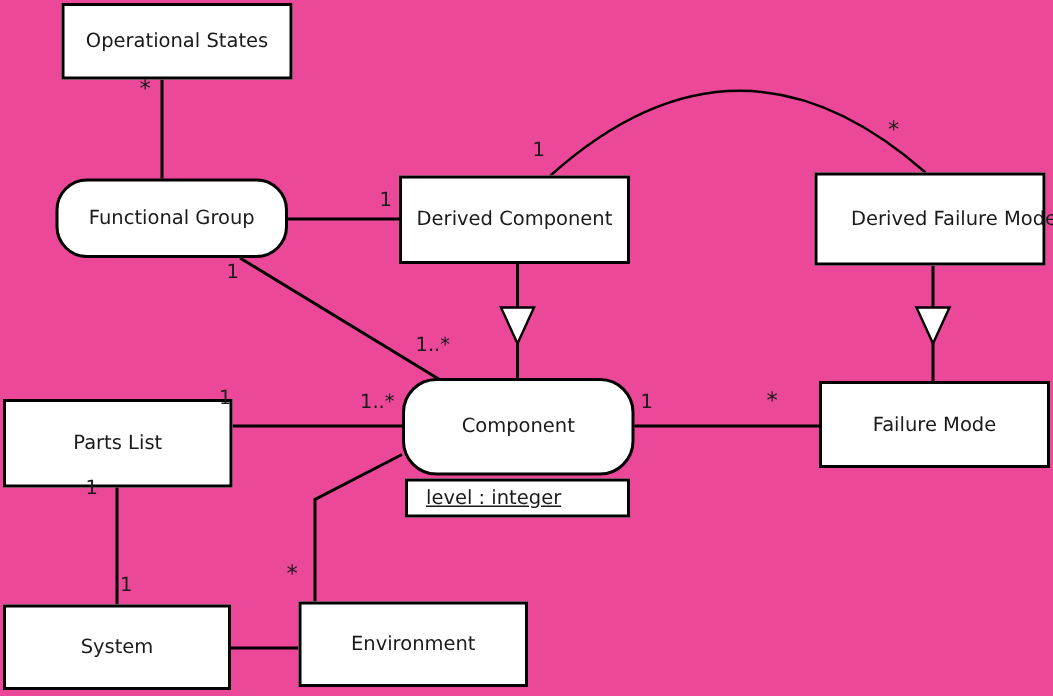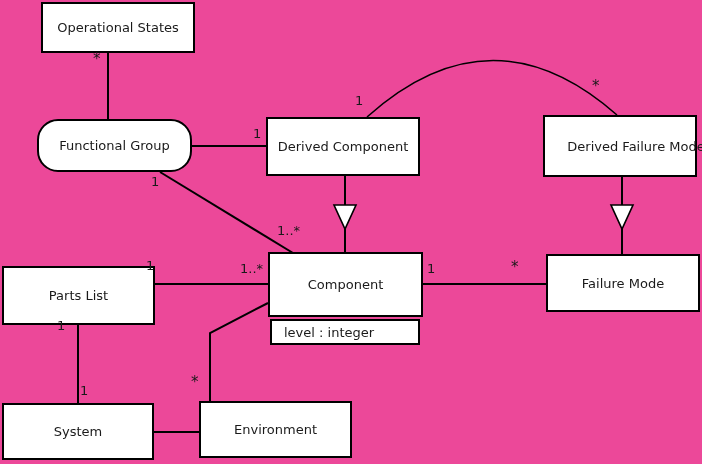--- a/index.html
+++ b/index.html
@@ -40,20 +40,21 @@
     border: 2px solid #000000;
     background: #ffffff;
     display: flex;
     align-items: center;
     justify-content: flex-start;
     padding-left: 12px;
     z-index: 2;
     font-size: 13px;
     color: #1a1a1a;
     white-space: nowrap;
+    text-decoration: underline;
   }
   .mult {
     position: absolute;
     z-index: 3;
     font-size: 13px;
     line-height: 14px;
     color: #1a1a1a;
     white-space: nowrap;
   }
   .mult.star {
@@ -105,21 +106,21 @@
   </div>
 
   <div class="uml-class" style="left:543px; top:115px; width:154px; height:62px;padding-left:32px;">
     <span>Derived Failure Mode</span>
   </div>
 
   <div class="uml-class" style="left:2px; top:255px; width:153px; height:59px;margin-top:11px;">
     <span>Parts List</span>
   </div>
 
-  <div class="uml-class" style="left:268px; top:252px; width:155px; height:65px;">
+  <div class="uml-class" style="left:268px; top:252px; width:155px; height:65px;border-radius:23px;">
     <span>Component</span>
   </div>
   <div class="uml-attr" style="left:270px; top:319px; width:150px; height:26px;">
     <span>level : integer</span>
   </div>
 
   <div class="uml-class" style="left:546px; top:254px; width:154px; height:58px;text-align:center;">
     <span>Failure Mode</span>
   </div>
 

